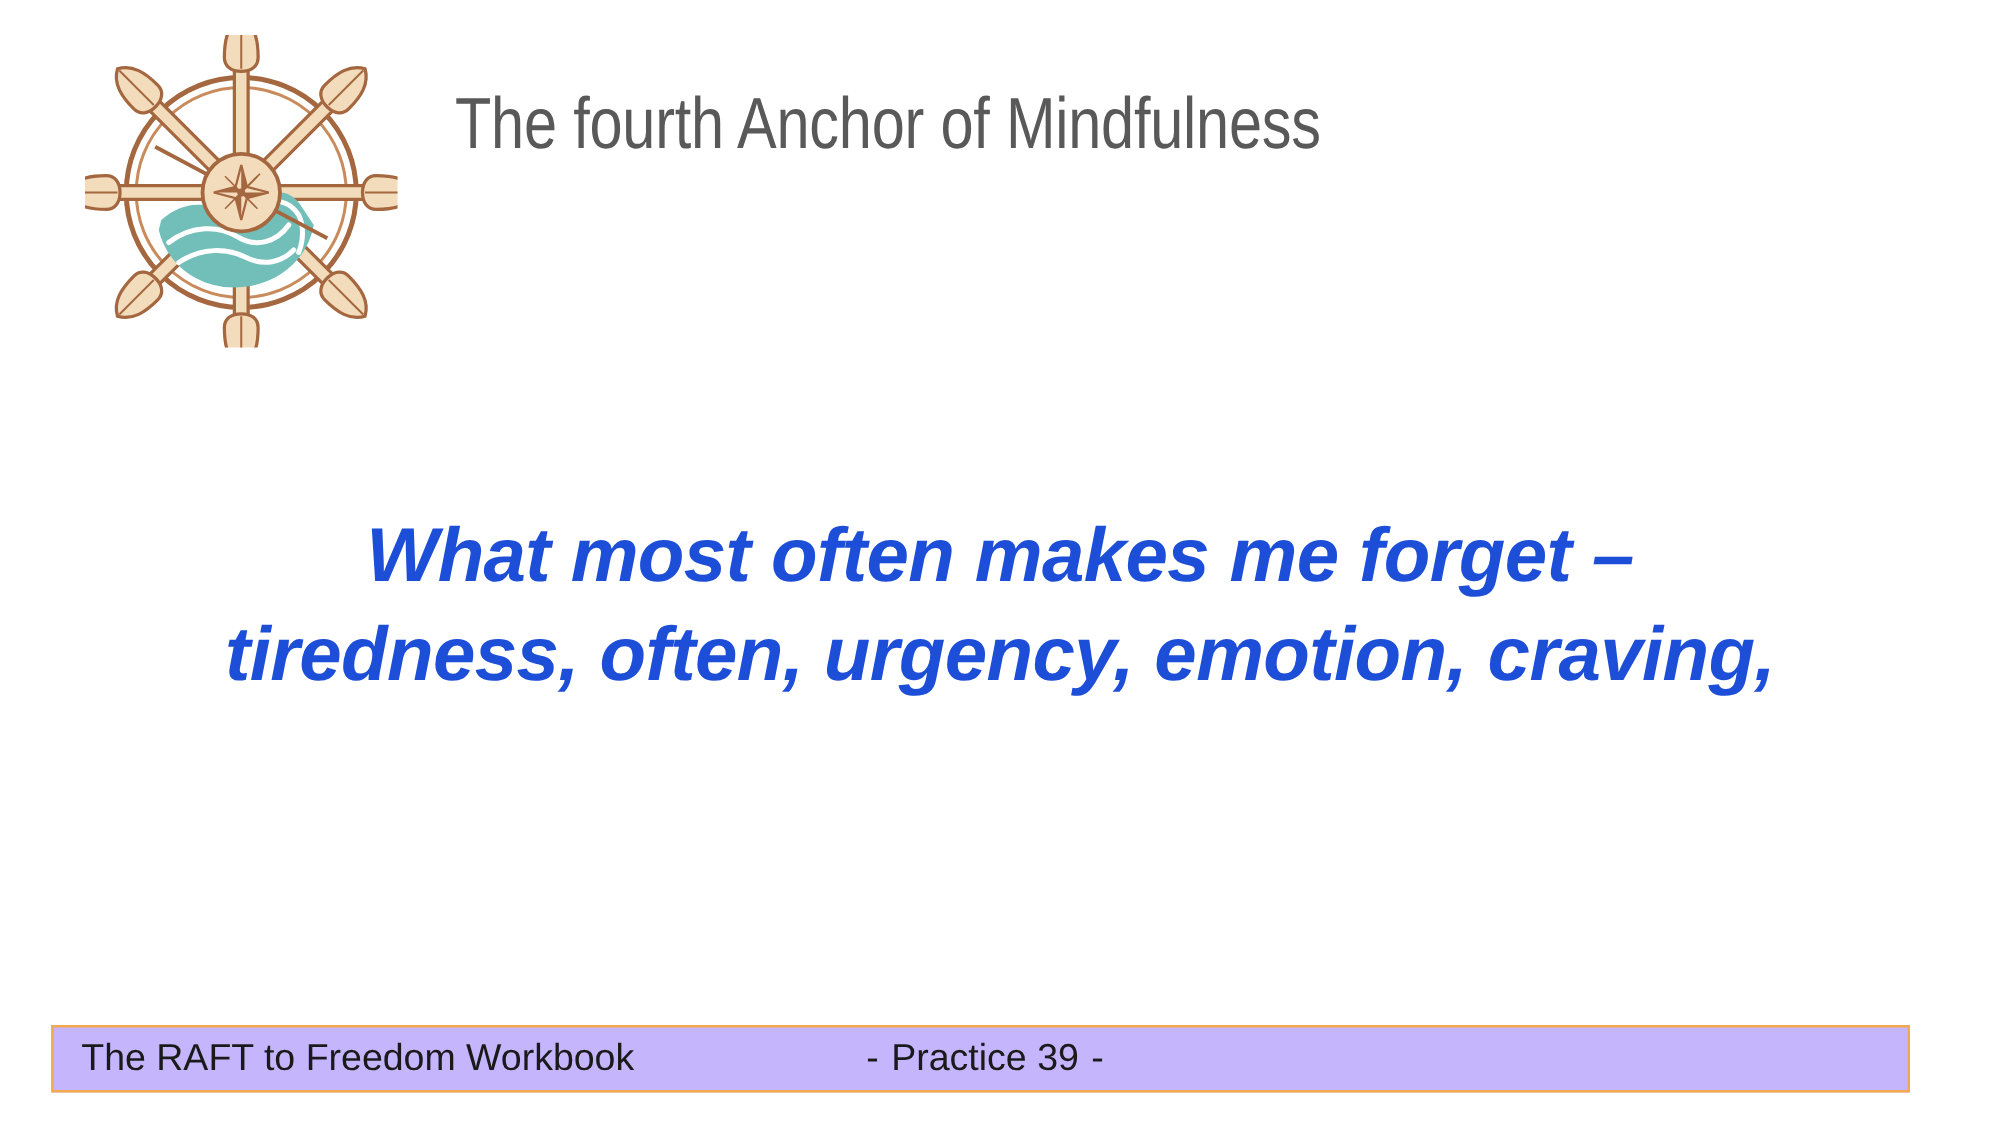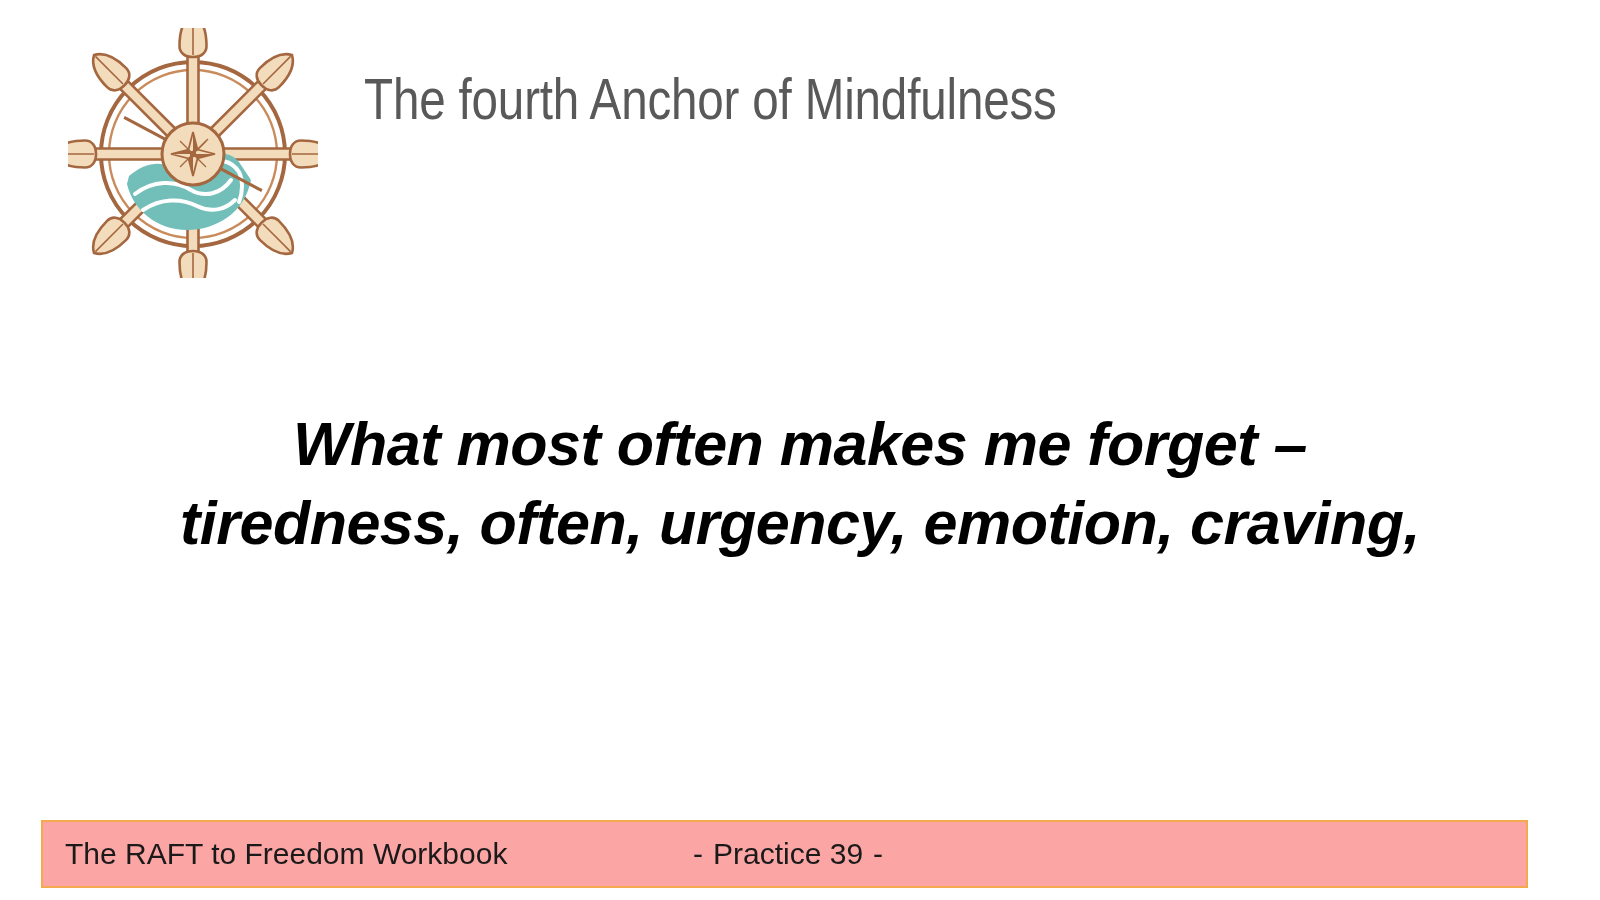--- a/index.html
+++ b/index.html
@@ -50,40 +50,40 @@
     white-space: nowrap;
   }
 
   
   .body-block {
     position: absolute;
     left: 60px;
     top: 405px;
     width: 1480px;
     text-align: center;
-    color: #000000;
+    color: #1d4ed8;
     font-family: "Liberation Sans", sans-serif;
     font-style: italic;
     font-weight: bold;
     font-size: 61px;
     line-height: 79px;
     letter-spacing: -0.5px;
   }
   .body-line { display: block; white-space: nowrap; }
 
   
   .footer-box {
     position: absolute;
     left: 41px;
     top: 820px;
     width: 1487px;
-    height: 68px;
+    height: 54px;
     border: 2px solid #F5A94E;
     box-sizing: border-box;
-    background: #fca5a5;
+    background: #c4b5fd;
   }
   .footer-inner {
     position: absolute;
     inset: 0;
     display: flex;
     align-items: center;
     padding: 0 20px;
     box-sizing: border-box;
   }
   .footer-text {

